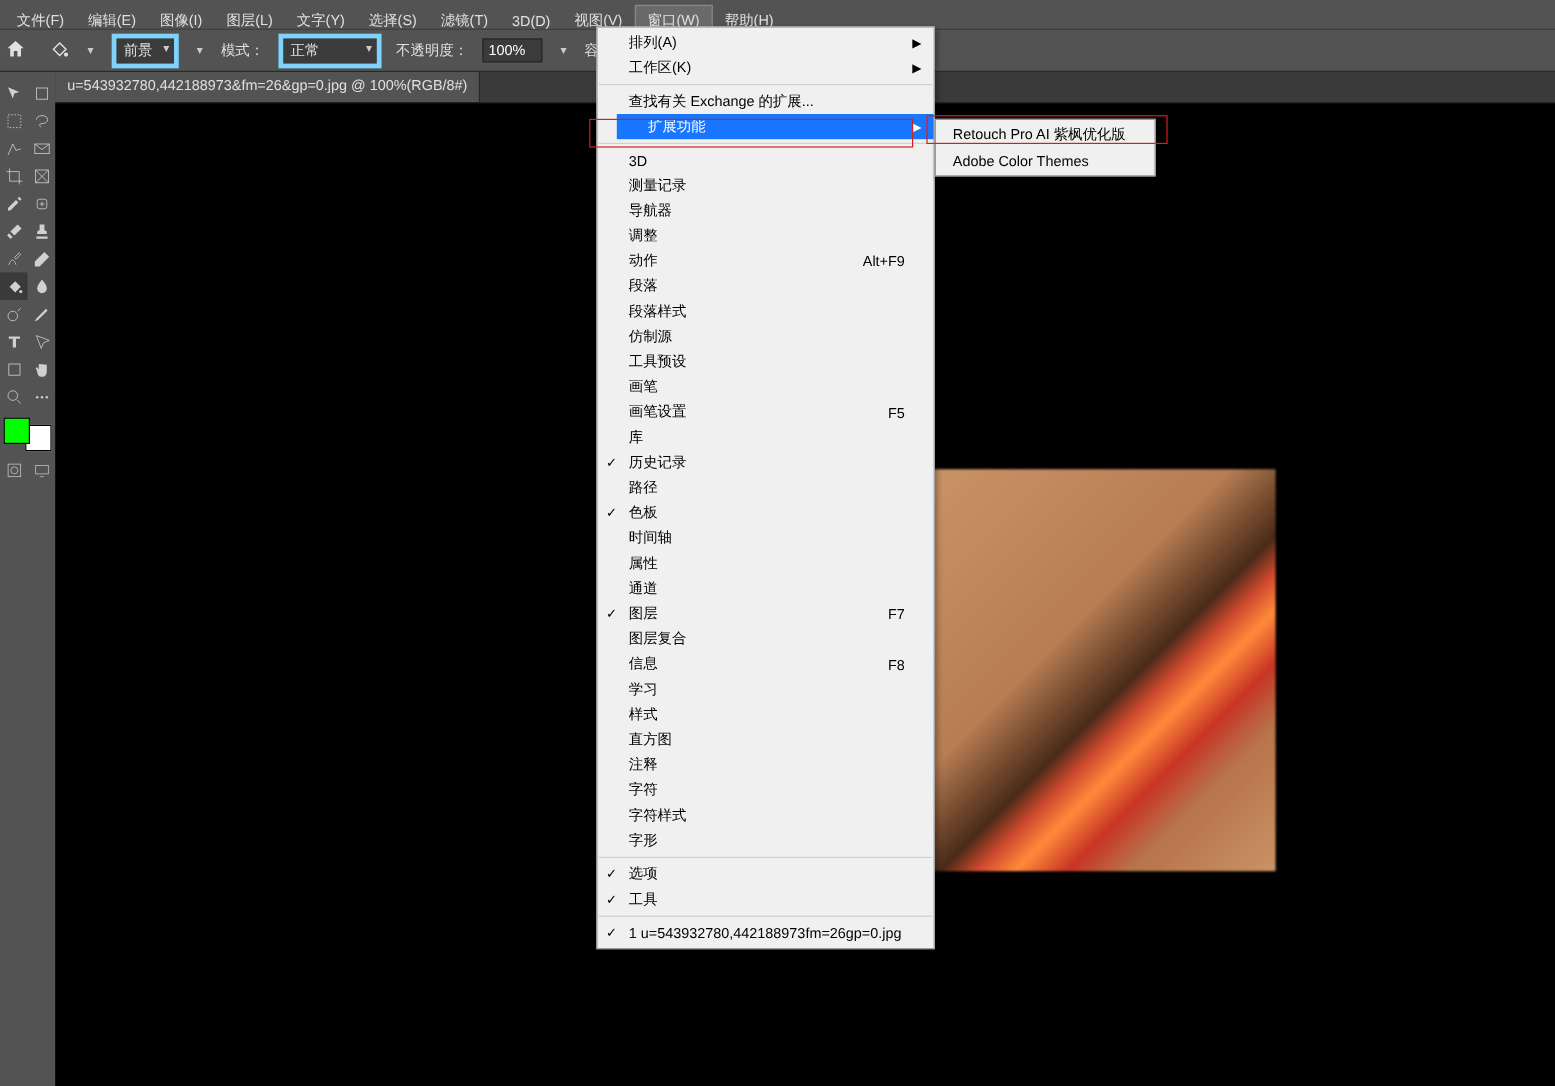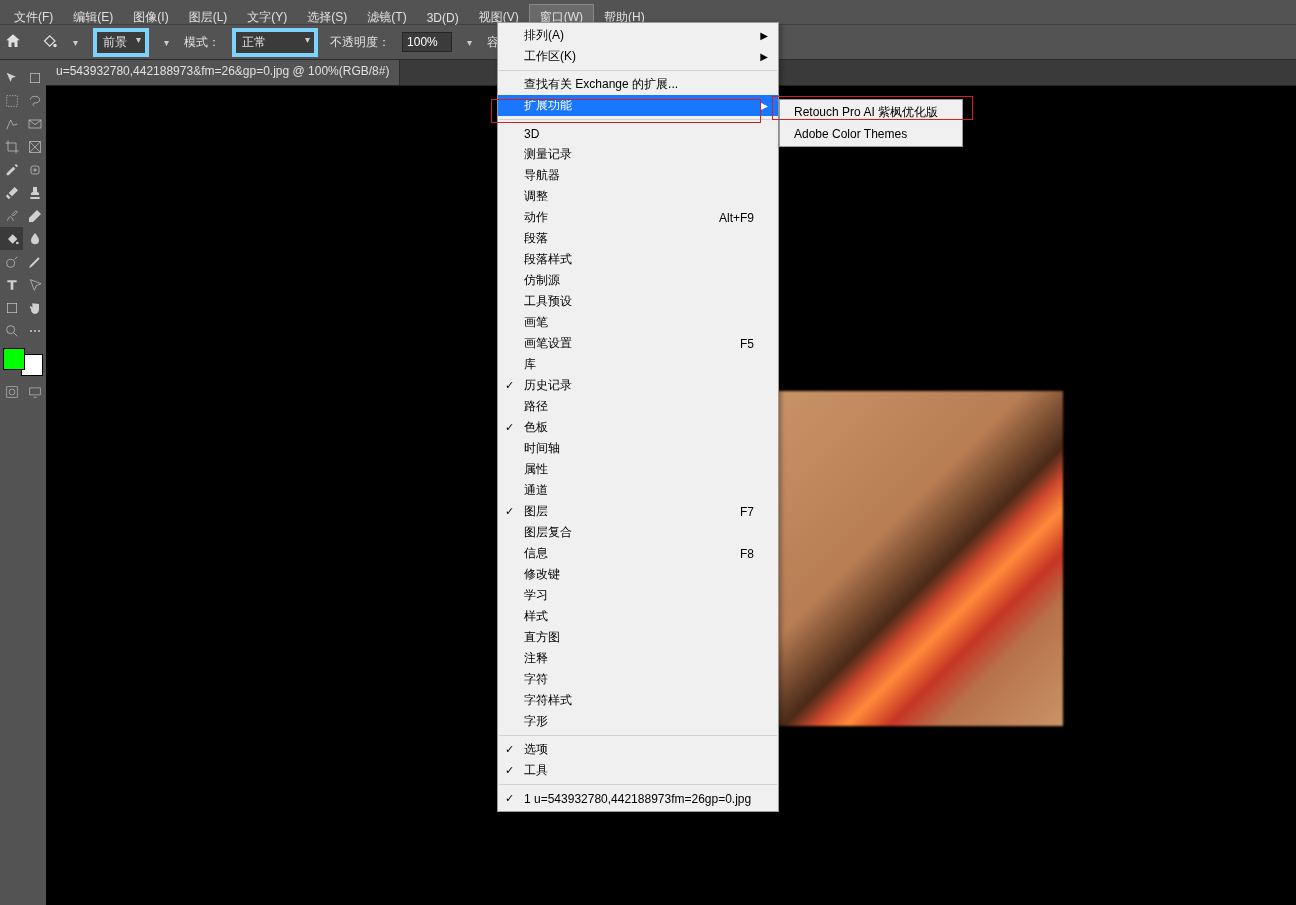--- a/index.html
+++ b/index.html
@@ -40,21 +40,21 @@
 
 .canvas { position: absolute; left: 46px; top: 86px; right: 0; bottom: 0; background: #000; }
 .image-stub { position: absolute; left: 730px; top: 305px; width: 287px; height: 335px; background: linear-gradient(135deg, #c99366 0%, #b87d53 40%, #4a2a18 55%, #d14a2e 60%, #ff8a3a 65%, #c73524 72%, #b8724a 80%, #c99366 100%); filter: blur(1px); }
 
 
 .dropdown { position: absolute; left: 497px; top: 22px; width: 282px; background: #f0f0f0; border: 1px solid #9a9a9a; box-shadow: 2px 2px 5px rgba(0,0,0,.35); padding: 2px 0; }
 .menu-row { display: flex; align-items: center; height: 21px; padding: 0 24px 0 26px; color: #000; position: relative; cursor: default; }
 .menu-row .shortcut { margin-left: auto; color: #000; }
 .menu-row .arrow { position: absolute; right: 10px; font-size: 10px; color: #000; }
 .menu-row .check { position: absolute; left: 7px; font-size: 11px; }
-.menu-row.highlighted { background: #1976ff; color: #fff; }
+.menu-row.highlighted { background: #1976ff; color: #fff; margin-left: 16px; }
 .menu-row.highlighted .arrow { color: #fff; }
 .menu-sep { height: 1px; background: #d0d0d0; margin: 3px 1px; }
 
 
 .redbox { position: absolute; border: 1px solid #d22020; pointer-events: none; }
 .redbox1 { left: 491px; top: 99px; width: 270px; height: 24px; }
 .redbox2 { left: 772px; top: 96px; width: 201px; height: 24px; }
 
 
 .submenu { position: absolute; left: 779px; top: 99px; width: 184px; background: #f0f0f0; border: 1px solid #9a9a9a; box-shadow: 2px 2px 5px rgba(0,0,0,.35); padding: 2px 0; }
@@ -341,23 +341,20 @@
       <span class="shortcut">F7</span>
     </div>
     <div class="menu-row">
       <span>图层复合</span>
     </div>
     <div class="menu-row">
       <span>信息</span>
       <span class="shortcut">F8</span>
     </div>
     <div class="menu-row">
-      <span>修改键</span>
-    </div>
-    <div class="menu-row">
       <span>学习</span>
     </div>
     <div class="menu-row">
       <span>样式</span>
     </div>
     <div class="menu-row">
       <span>直方图</span>
     </div>
     <div class="menu-row">
       <span>注释</span>

